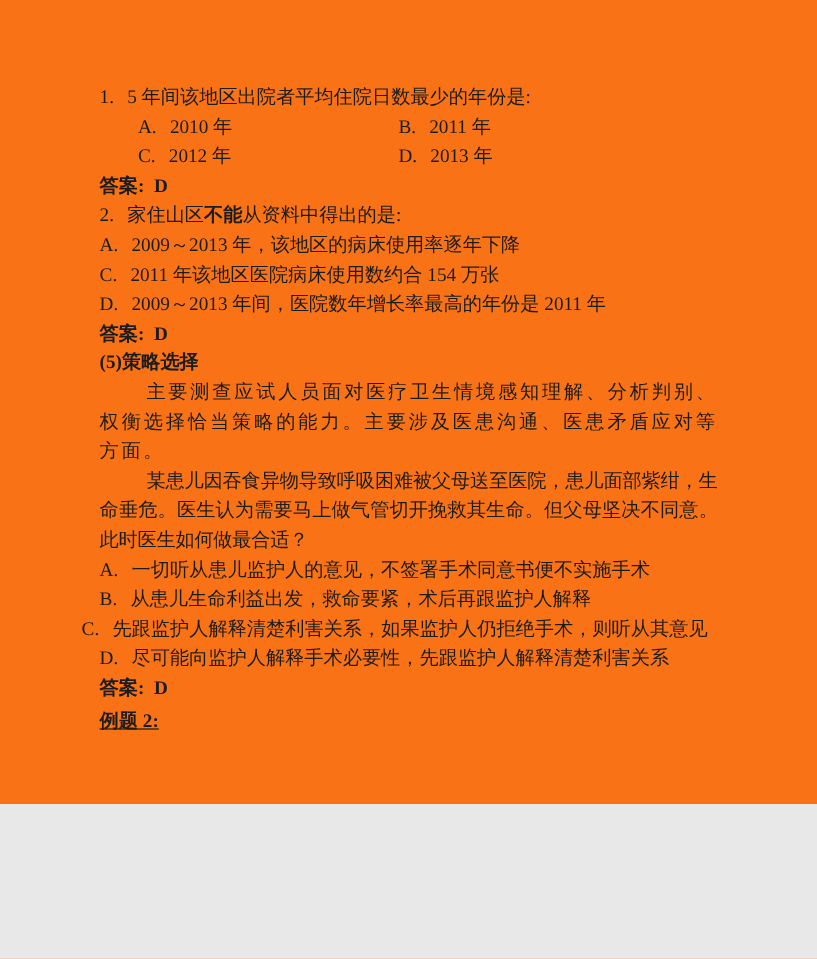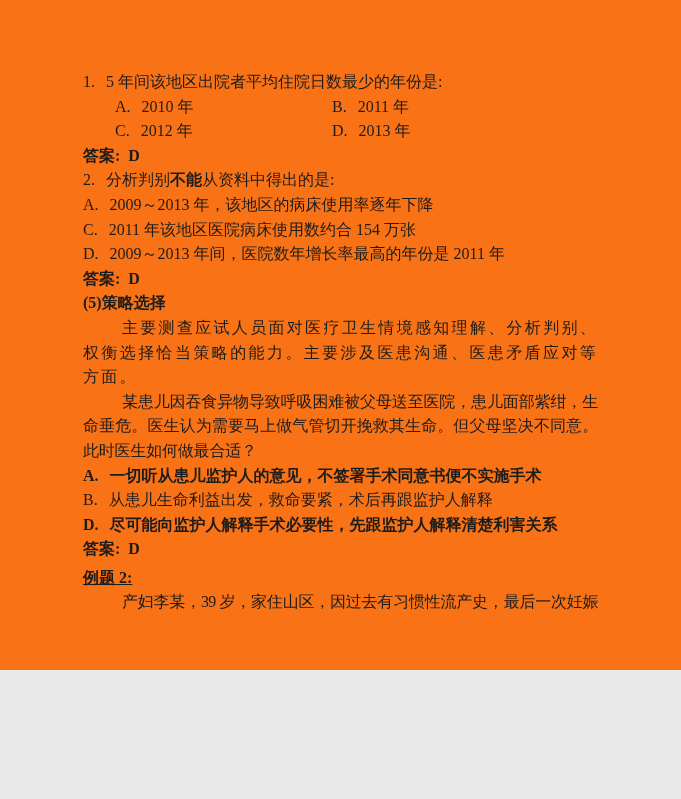--- a/index.html
+++ b/index.html
@@ -32,21 +32,21 @@
   .opt-line { padding-left: 32px; }
   .answer-line { padding-left: 32px; font-weight: bold; }
   .answer-value { margin-left: 8px; }
   .sec-heading { padding-left: 32px; font-weight: bold; }
   .ex-heading { font-weight: bold; margin-top: 8px !important; }
   .ex-heading.second { margin-top: 4px !important; text-decoration: underline; }
   .para { text-align: justify; text-indent: 39px; }
   .para-intro { letter-spacing: 2.2px; }
   .para-body { letter-spacing: -0.2px; }
   .para-fill { text-align-last: justify; letter-spacing: -0.6px; }
-  .ex-opt { padding-left: 39px; font-weight: bold; }
+  .ex-opt { padding-left: 39px; }
   .ex-opt-b { padding-left: 21px; }
   .ex-opt-c { padding-left: 54px; text-indent: -15px; }
   .bold { font-weight: bold; }
   .page-number {
     position: absolute;
     left: 111px;
     top: 738px;
     font-size: 18px;
     letter-spacing: 1px;
     color: #1c1c1c;
@@ -62,38 +62,38 @@
 
     <div class="q1-grid">
       <div><span class="olabel">A.</span><span>2010 年</span></div>
       <div><span class="olabel">B.</span><span>2011 年</span></div>
       <div><span class="olabel">C.</span><span>2012 年</span></div>
       <div><span class="olabel">D.</span><span>2013 年</span></div>
     </div>
 
     <p class="answer-line"><span>答案:</span><span class="answer-value">D</span></p>
 
-    <p class="stem-line"><span class="olabel">2.</span><span>分析判别</span><span class="bold">不能</span><span>从资料中得出的是:</span></p>
+    <p class="stem-line"><span class="olabel">2.</span><span>家住山区</span><span class="bold">不能</span><span>从资料中得出的是:</span></p>
 
     <p class="opt-line"><span class="olabel">A.</span><span>2009～2013 年，该地区的病床使用率逐年下降</span></p>
     <p class="opt-line"><span class="olabel">C.</span><span>2011 年该地区医院病床使用数约合 154 万张</span></p>
     <p class="opt-line"><span class="olabel">D.</span><span>2009～2013 年间，医院数年增长率最高的年份是 2011 年</span></p>
 
     <p class="answer-line"><span>答案:</span><span class="answer-value">D</span></p>
 
     <h3 class="sec-heading">(5)策略选择</h3>
     <p class="para para-intro">主要测查应试人员面对医疗卫生情境感知理解、分析判别、权衡选择恰当策略的能力。主要涉及医患沟通、医患矛盾应对等方面。</p>
 
     <p class="para para-body">某患儿因吞食异物导致呼吸困难被父母送至医院，患儿面部紫绀，生命垂危。医生认为需要马上做气管切开挽救其生命。但父母坚决不同意。此时医生如何做最合适？</p>
 
     <p class="ex-opt"><span class="olabel">A.</span><span>一切听从患儿监护人的意见，不签署手术同意书便不实施手术</span></p>
     <p class="ex-opt-b"><span class="olabel">B.</span><span>从患儿生命利益出发，救命要紧，术后再跟监护人解释</span></p>
+    <p class="ex-opt-c"><span class="olabel">C.</span><span>先跟监护人解释清楚利害关系，如果监护人仍拒绝手术，则听从其意见</span></p>
     <p class="ex-opt"><span class="olabel">D.</span><span>尽可能向监护人解释手术必要性，先跟监护人解释清楚利害关系</span></p>
 
     <p class="answer-line"><span>答案:</span><span class="answer-value">D</span></p>
 
     <h3 class="ex-heading second">例题 2:</h3>
-    <p class="para para-fill">产妇李某，39 岁，家住山区，因过去有习惯性流产史，最后一次妊娠</p>
 
   </div>
 
   <div class="page-number">- 46 -</div>
 </div>
 
 </body></html>

